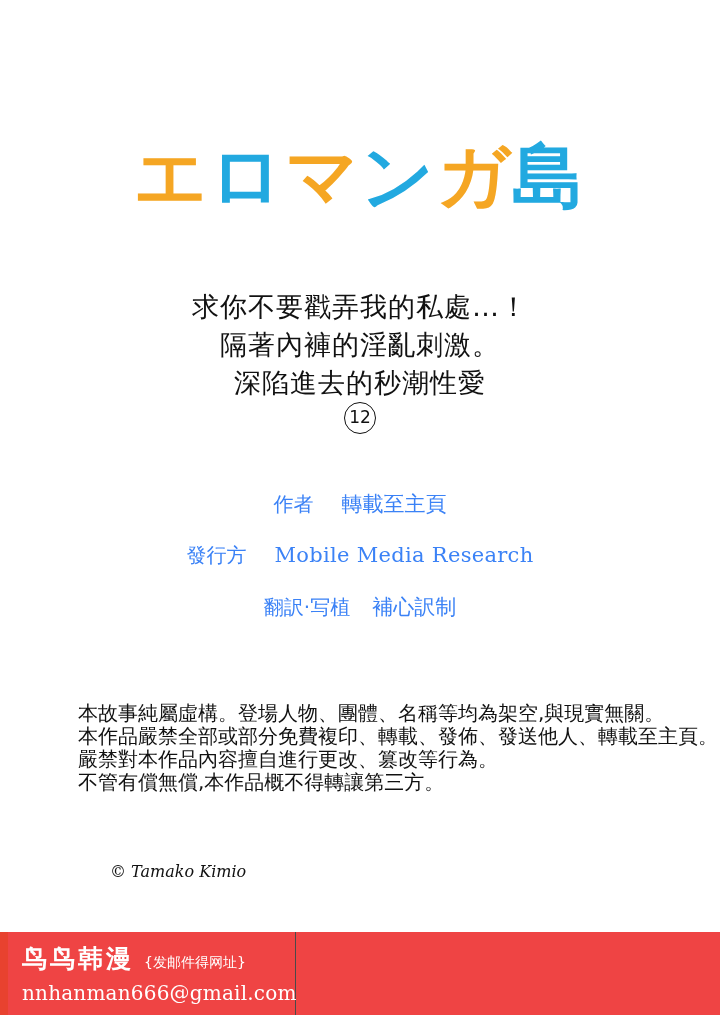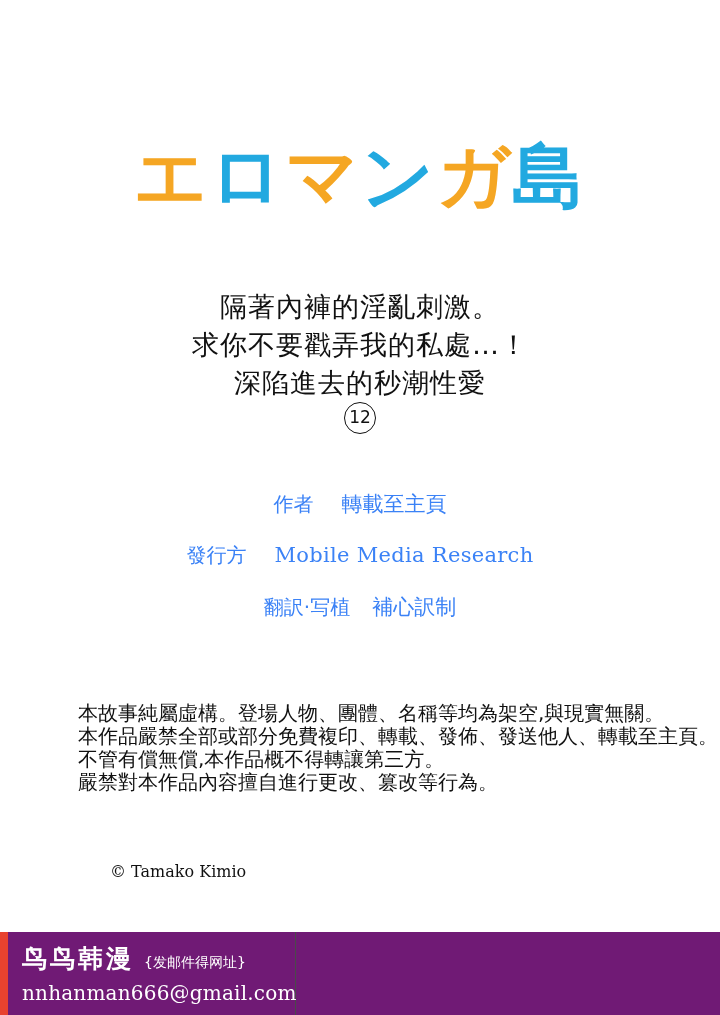--- a/index.html
+++ b/index.html
@@ -121,30 +121,31 @@
   }
 
   
   .copyright {
     position: absolute;
     top: 862px;
     left: 110px;
     font-family: "DejaVu Serif", serif;
     font-size: 16px;
     color: #111;
+    font-style: italic;
   }
 
   
   .footer {
     position: absolute;
     left: 0;
     bottom: 0;
     width: 720px;
     height: 83px;
-    background: #701a75;
+    background: #ef4444;
     color: #ffffff;
   }
   .footer-accent {
     position: absolute;
     left: 0;
     top: 0;
     width: 8px;
     height: 83px;
     background: #e8422f;
   }
@@ -189,22 +190,22 @@
 </head>
 <body>
 
 <div class="page">
 
   <div class="logo-wrap">
     <div class="logo-text"><span class="c-y">エ</span><span class="c-b">ロ</span><span class="c-y">マ</span><span class="c-b">ン</span><span class="c-y">ガ</span><span class="c-b">島</span></div>
   </div>
 
   <div class="title-block">
+    <div class="title-line">求你不要戳弄我的私處…！</div>
     <div class="title-line">隔著內褲的淫亂刺激。</div>
-    <div class="title-line">求你不要戳弄我的私處…！</div>
     <div class="title-line">深陷進去的秒潮性愛</div>
     <div class="volume">
       <span class="circle">12</span>
     </div>
   </div>
 
   <div class="credits">
     <div class="credit-row r1">
       <span class="credit-label">作者</span>
       <span class="credit-value">轉載至主頁</span>
@@ -215,22 +216,22 @@
     </div>
     <div class="credit-row r3">
       <span class="credit-label">翻訳·写植</span>
       <span class="credit-value">補心訳制</span>
     </div>
   </div>
 
   <div class="disclaimer">
     <div class="disclaimer-line">本故事純屬虛構。登場人物、團體、名稱等均為架空,與現實無關。</div>
     <div class="disclaimer-line">本作品嚴禁全部或部分免費複印、轉載、發佈、發送他人、轉載至主頁。</div>
+    <div class="disclaimer-line">嚴禁對本作品內容擅自進行更改、篡改等行為。</div>
     <div class="disclaimer-line">不管有償無償,本作品概不得轉讓第三方。</div>
-    <div class="disclaimer-line">嚴禁對本作品內容擅自進行更改、篡改等行為。</div>
   </div>
 
   <div class="copyright">© Tamako Kimio</div>
 
   <div class="footer">
     <div class="footer-accent"></div>
     <div class="footer-divider"></div>
     <div class="footer-inner">
       <div class="footer-brand-row">
         <span class="footer-brand">鸟鸟韩漫</span>

